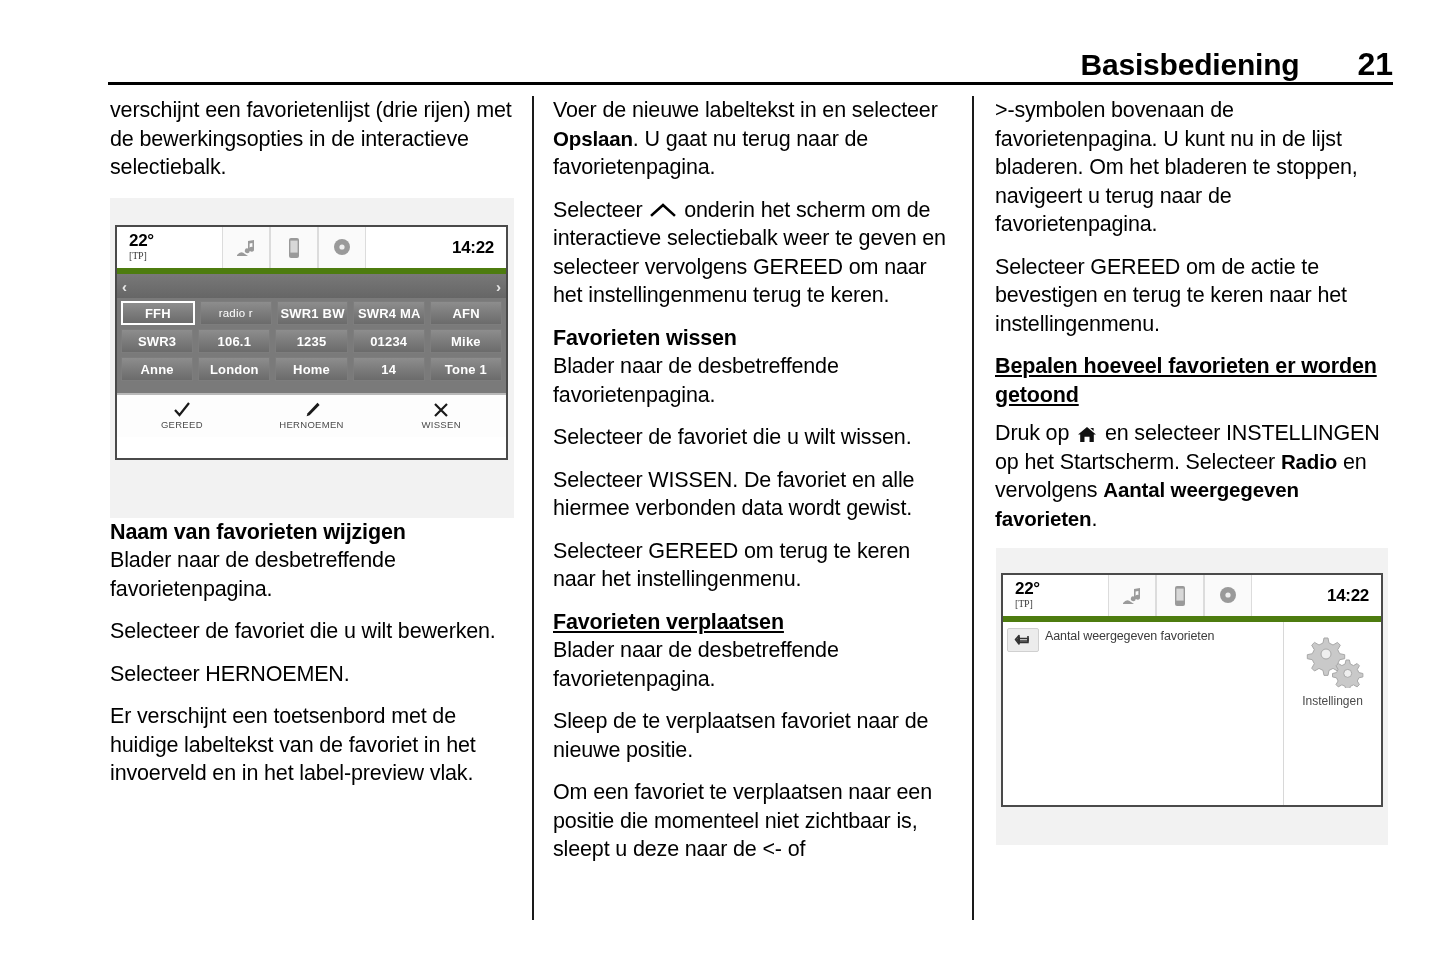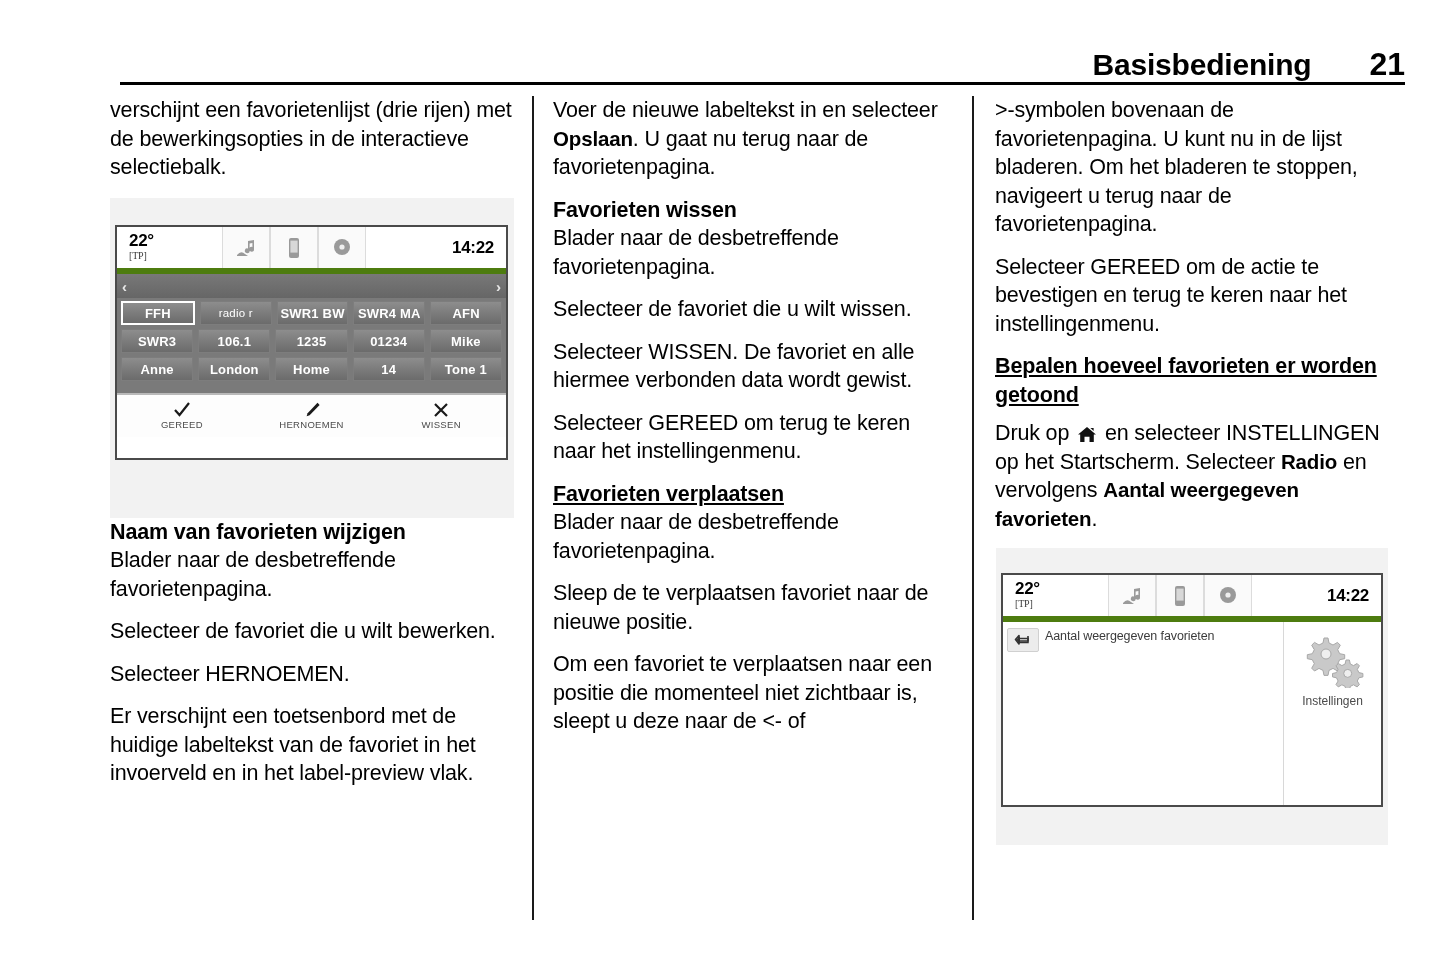--- a/index.html
+++ b/index.html
@@ -4,21 +4,21 @@
 <style>
   html,body{margin:0;padding:0;}
   body{
     width:1445px;height:966px;background:#ffffff;
     font-family:"Liberation Sans",sans-serif;color:#000;
     -webkit-font-smoothing:antialiased;
   }
   .page{position:relative;width:1445px;height:966px;overflow:hidden;}
 
   
-  .header{position:absolute;left:120px;top:36px;width:1285px;height:48px;}
+  .header{position:absolute;left:108px;top:36px;width:1285px;height:48px;}
   .header-inner{display:flex;align-items:flex-end;justify-content:flex-end;height:44px;}
   .header-title{font-size:30px;font-weight:bold;letter-spacing:-.2px;line-height:1;}
   .header-page{font-size:32px;font-weight:bold;margin-left:58px;line-height:1;}
   .header-rule{position:absolute;left:0;top:46px;width:1285px;height:3px;background:#000;}
 
   
   .col{position:absolute;top:96px;width:404px;}
   .col1{left:110px;}
   .col2{left:553px;}
   .col3{left:995px;}
@@ -211,20 +211,23 @@
             </svg>
           <div class="lbl">WISSEN</div>
         </div>
       </div>
 
     </div>
   </div>
 
   <div class="col col2">
     <p class="body"><span>Voer de nieuwe labeltekst in en selecteer </span><span class="semi">Opslaan</span><span>. U gaat nu terug naar de favorietenpagina.</span></p>
+    <p class="body"><span>Selecteer </span><svg class="home-ico" width="26" height="14" viewBox="0 0 26 14" style="width:26px;height:14px;vertical-align:0px;">
+          <path d="M2 12 L13 2 L24 12" stroke="#000" stroke-width="2.6" fill="none" stroke-linecap="square"></path>
+        </svg><span> onderin het scherm om de interactieve selectiebalk weer te geven en selecteer vervolgens </span><span class="sc">GEREED</span><span> om naar het instellingenmenu terug te keren.</span></p>
     <h3 class="sub">Favorieten wissen</h3>
     <p class="body">Blader naar de desbetreffende favorietenpagina.</p>
     <p class="body">Selecteer de favoriet die u wilt wissen.</p>
     <p class="body"><span>Selecteer </span><span class="sc">WISSEN</span><span>. De favoriet en alle hiermee verbonden data wordt gewist.</span></p>
     <p class="body"><span>Selecteer </span><span class="sc">GEREED</span><span> om terug te keren naar het instellingenmenu.</span></p>
     <h3 class="sub gap">Favorieten verplaatsen</h3>
     <p class="body">Blader naar de desbetreffende favorietenpagina.</p>
     <p class="body">Sleep de te verplaatsen favoriet naar de nieuwe positie.</p>
     <p class="body">Om een favoriet te verplaatsen naar een positie die momenteel niet zichtbaar is, sleept u deze naar de &lt;- of</p>
   </div>

